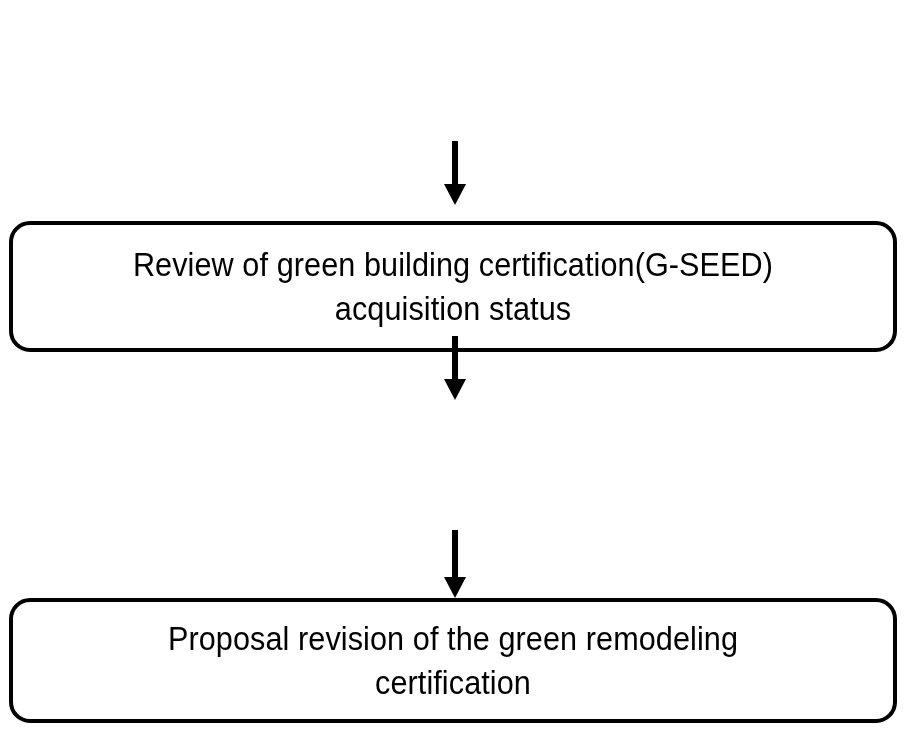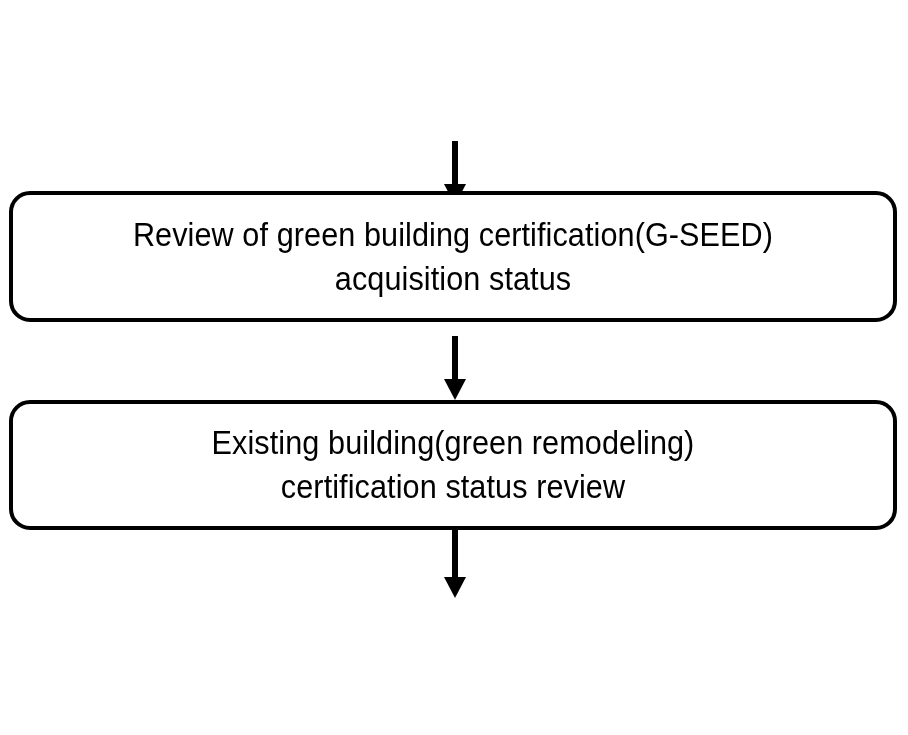--- a/index.html
+++ b/index.html
@@ -41,21 +41,21 @@
     line-height: 1.28;
     letter-spacing: 0.1px;
     transform: scaleX(0.90);
     transform-origin: center center;
     white-space: pre-line;
     padding: 0 14px;
     box-sizing: border-box;
   }
   
   #box-1 { top: 11px;  height: 130px; }
-  #box-2 { top: 191px; height: 131px; }
+  #box-2 { top: 221px; height: 131px; }
   #box-3 { top: 400px; height: 130px; }
   #box-4 { top: 598px; height: 125px; }
 
   
   .connector {
     position: absolute;
     left: 444px;
     width: 22px;
   }
   .connector .shaft {
@@ -96,24 +96,24 @@
   <div class="flow-box" id="box-2">
     <span class="flow-box-text">Review of green building certification(G-SEED)
 acquisition status</span>
   </div>
 
   <div class="connector" id="arrow-2">
     <span class="shaft"></span>
     <span class="head"></span>
   </div>
 
-  <div class="flow-box" id="box-3">
-    <span class="flow-box-text">Existing building(green remodeling)
-certification status review</span>
-  </div>
 
   <div class="connector" id="arrow-3">
     <span class="shaft"></span>
     <span class="head"></span>
   </div>
 
+  <div class="flow-box" id="box-4">
+    <span class="flow-box-text">Proposal revision of the green remodeling
+certification</span>
+  </div>
 
 </div>
 
 </body></html>

